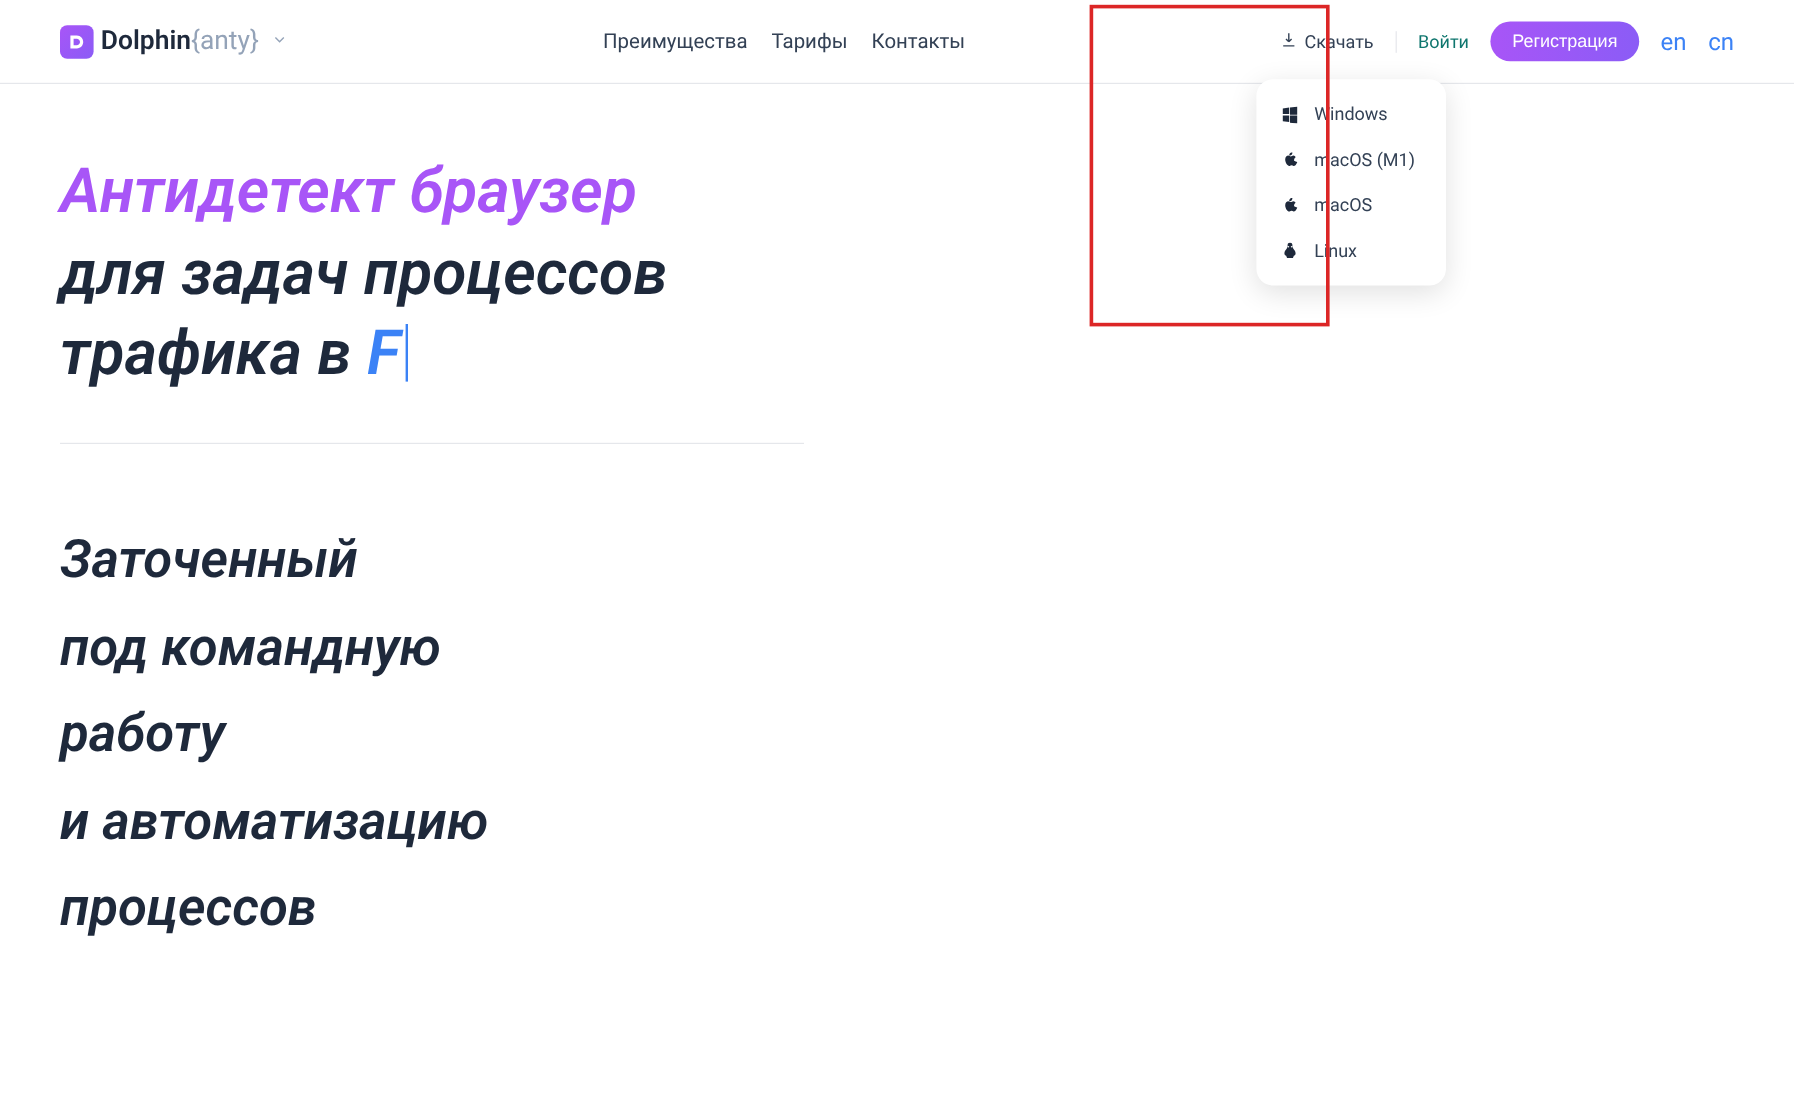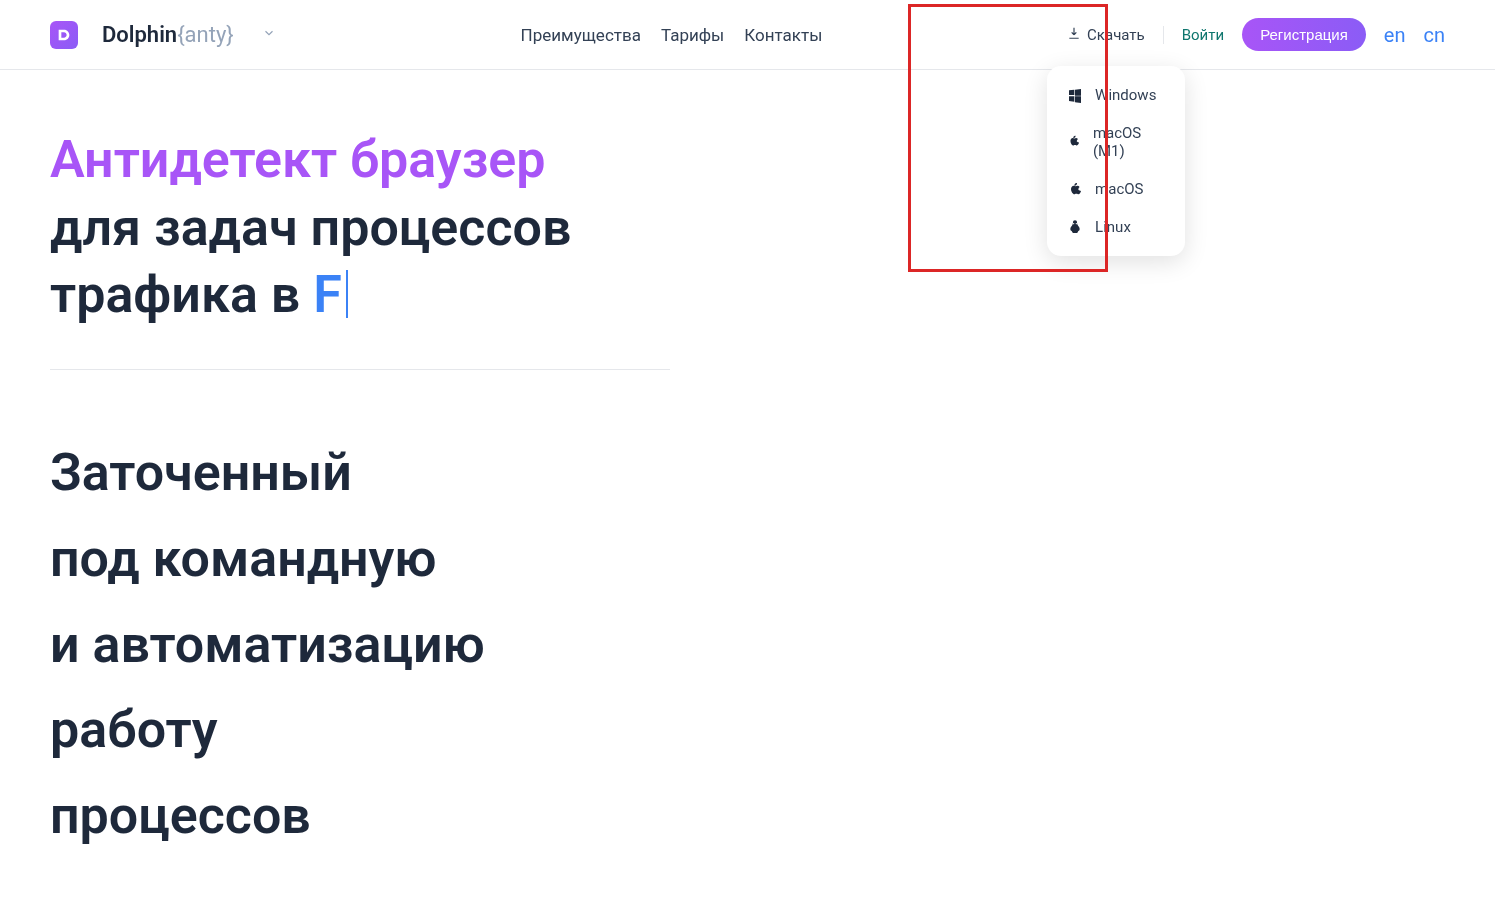--- a/index.html
+++ b/index.html
@@ -13,21 +13,21 @@
   .header {
     display: flex;
     align-items: center;
     justify-content: space-between;
     padding: 18px 50px;
     border-bottom: 1px solid #e5e7eb;
   }
   .logo-area {
     display: flex;
     align-items: center;
-    gap: 24px;
+    gap: 6px;
   }
   .logo-icon {
     width: 28px;
     height: 28px;
     background: linear-gradient(135deg, #a855f7, #8b5cf6);
     border-radius: 6px;
     display: flex;
     align-items: center;
     justify-content: center;
     color: #fff;
@@ -88,21 +88,21 @@
   }
   .lang {
     color: #3b82f6;
     font-size: 20px;
     cursor: pointer;
   }
   .dropdown {
     position: absolute;
     top: 48px;
     left: -20px;
-    width: 138px;
+    width: 158px;
     background: #fff;
     border-radius: 14px;
     box-shadow: 0 6px 24px rgba(0,0,0,0.12);
     padding: 10px 0;
     z-index: 10;
   }
   .dropdown-item {
     display: flex;
     align-items: center;
     gap: 12px;
@@ -118,20 +118,21 @@
     left: 908px;
     width: 200px;
     height: 268px;
     border: 3px solid #dc2626;
     pointer-events: none;
     z-index: 20;
   }
   .hero {
     padding: 60px 50px 0 50px;
     max-width: 720px;
+    font-style: italic;
   }
   .hero-title-1 {
     font-size: 52px;
     font-weight: 600;
     color: #a855f7;
     line-height: 1.15;
     margin-bottom: 4px;
   }
   .hero-title-2 {
     font-size: 52px;
@@ -153,21 +154,21 @@
     animation: blink 1s infinite;
   }
   @keyframes blink { 50% { opacity: 0; } }
   .divider {
     border: none;
     border-top: 1px solid #e5e7eb;
     margin: 40px 0 60px 0;
     width: 620px;
   }
   .sub-block {
-    font-size: 52px;
+    font-size: 44px;
     font-weight: 600;
     color: #1e293b;
     line-height: 1.65;
   }
 </style>
 </head>
 <body>
 
 <header class="header">
   <div class="logo-area">
@@ -250,17 +251,17 @@
   <h1 class="hero-title-2">
     <span>для задач процессов</span><br>
     <span>трафика в </span><span class="typed-char">F</span><span class="cursor-blink"></span>
   </h1>
 
   <hr class="divider">
 
   <div class="sub-block">
     <div>Заточенный</div>
     <div>под командную</div>
+    <div>работу</div>
     <div>и автоматизацию</div>
-    <div>работу</div>
     <div>процессов</div>
   </div>
 </section>
 
 </body></html>

